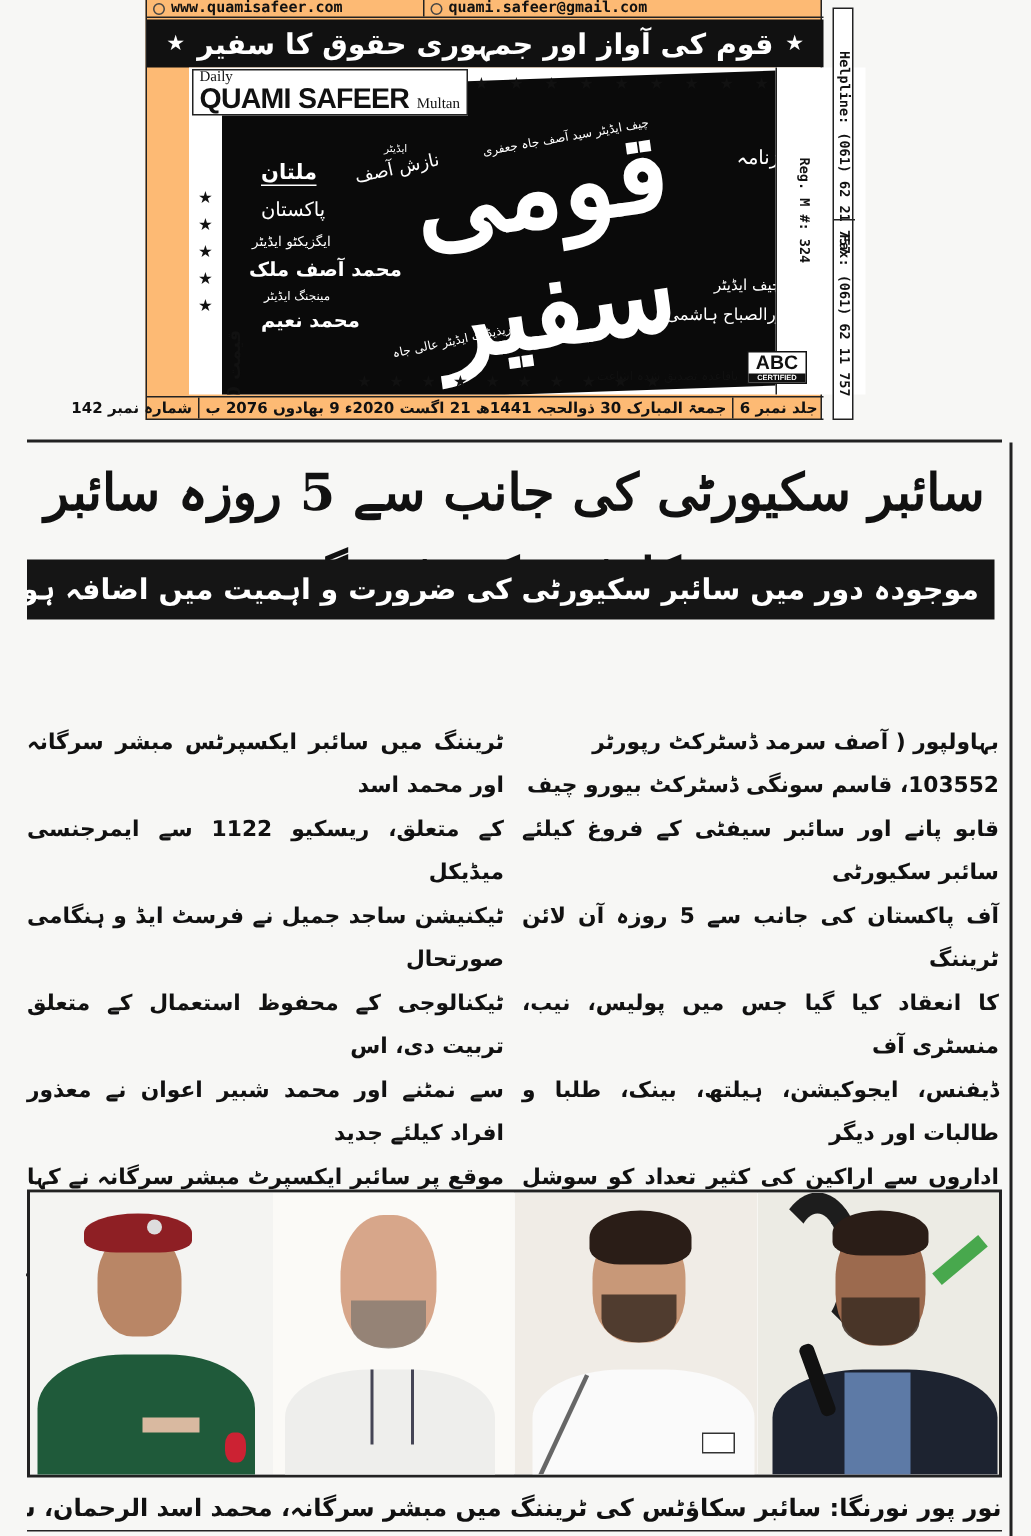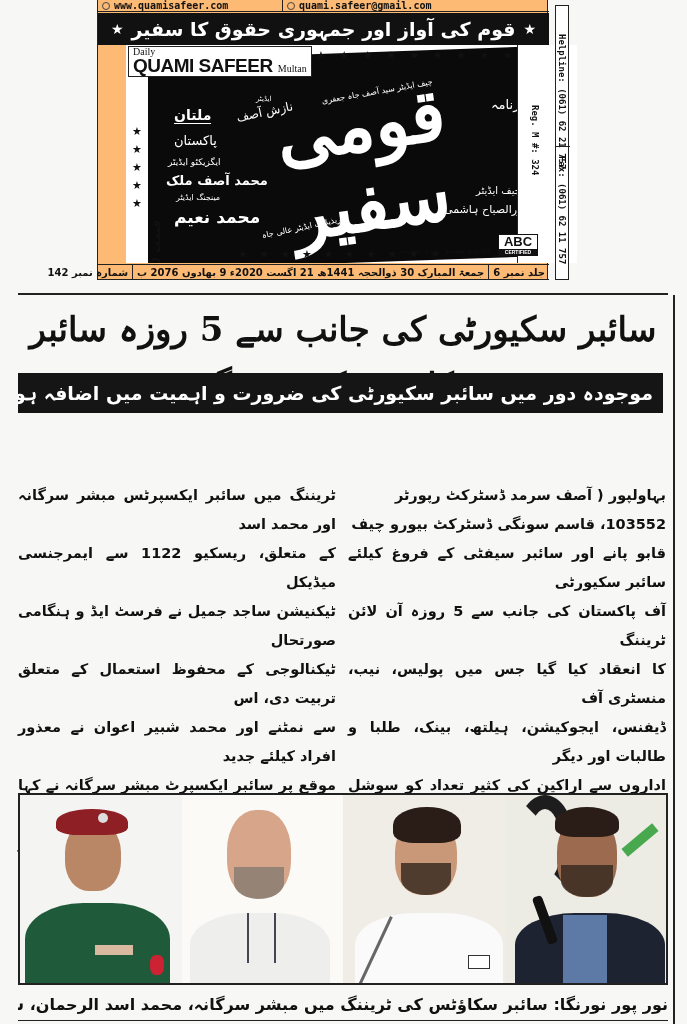--- a/index.html
+++ b/index.html
@@ -95,21 +95,21 @@
     <div class="logo-urdu">قومی سفیر</div>
 
     <span class="ur-small" style="left:195px; top:42px; font-size:8px; transform:rotate(-10deg);">چیف ایڈیٹر سید آصف جاہ جعفری</span>
     <span class="ur-small" style="left:130px; top:50px; font-size:7px;">ایڈیٹر</span>
     <span class="ur-small" style="left:110px; top:60px; font-size:12px; transform:rotate(-12deg);">نازش آصف</span>
     <span class="ur-small" style="left:48px; top:62px; font-size:14px; font-weight:bold; border-bottom:1px solid #fff;">ملتان</span>
     <span class="ur-small" style="left:48px; top:88px; font-size:13px;">پاکستان</span>
     <span class="ur-small" style="left:42px; top:112px; font-size:9px;">ایگزیکٹو ایڈیٹر</span>
     <span class="ur-small" style="left:40px; top:128px; font-size:13px; font-weight:bold;">محمد آصف ملک</span>
     <span class="ur-small" style="left:50px; top:148px; font-size:8px;">مینجنگ ایڈیٹر</span>
-    <span class="ur-small" style="left:48px; top:162px; font-size:17px; font-weight:bold;">محمد نعیم</span>
+    <span class="ur-small" style="left:48px; top:162px; font-size:13px; font-weight:bold;">محمد نعیم</span>
     <span class="ur-small" style="left:365px; top:52px; font-size:13px;">روزنامہ</span>
     <span class="ur-small" style="left:350px; top:140px; font-size:10px;">ڈپٹی چیف ایڈیٹر</span>
     <span class="ur-small" style="left:318px; top:158px; font-size:11px;">سیدہ نورالصباح ہاشمی</span>
     <span class="ur-small" style="left:135px; top:178px; font-size:8px; transform:rotate(-12deg);">ریذیڈنٹ ایڈیٹر عالی جاہ</span>
 
     <div class="left-stars">
       <span>★</span>
       <span>★</span>
       <span>★</span>
       <span>★</span>

